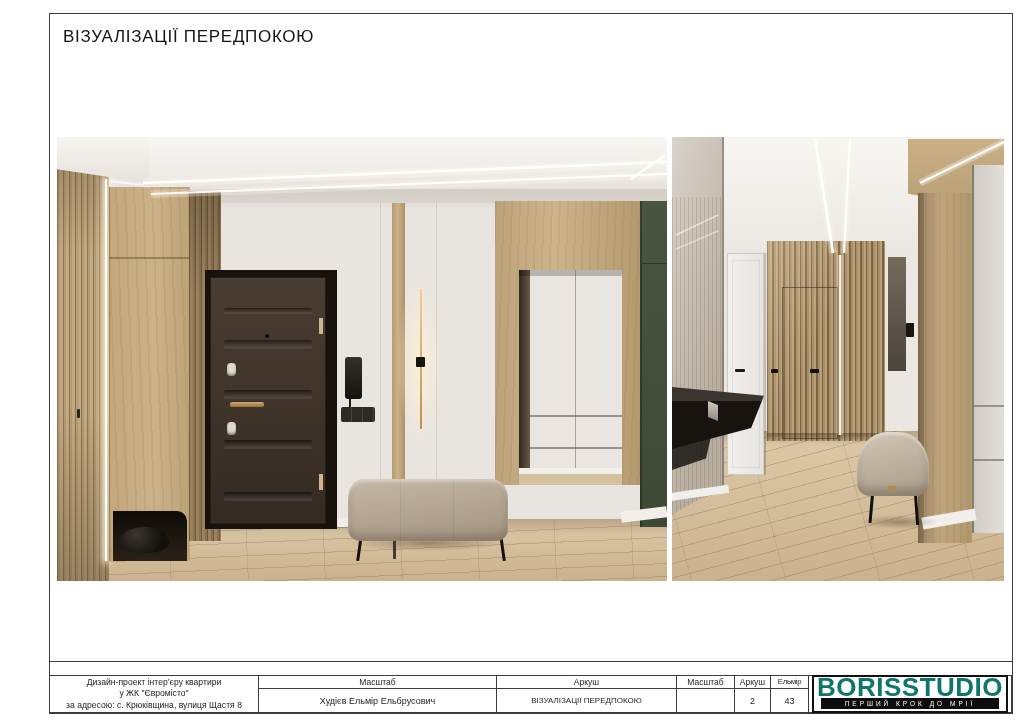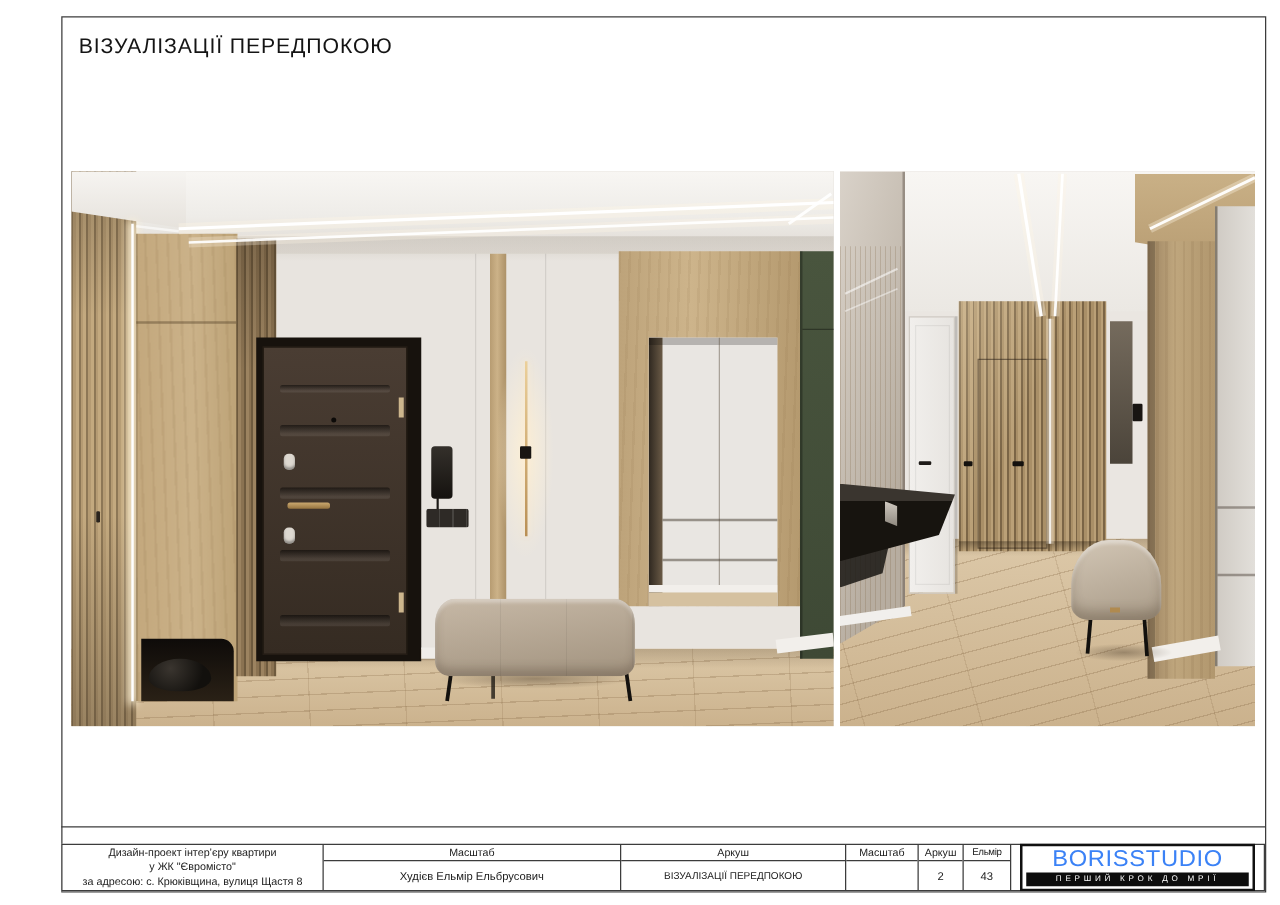--- a/index.html
+++ b/index.html
@@ -26,21 +26,21 @@
   .project-cell div{text-align:center;font-size:8.6px;line-height:11.5px;color:#1c1c1c;}
   .customer-cell{width:238px;}
   .stage-cell{width:180px;}
   .stage-cell .val{font-size:8px;}
   .scale-cell{width:58px;}
   .sheet-cell{width:36px;}
   .sheets-cell{width:38px;}
   .sheets-cell .hdr{font-size:7.8px;letter-spacing:-.3px;}
   .logo-cell{flex:1;align-items:center;justify-content:center;}
   .logo-box{margin:1px 2px;border:2px solid #101010;padding:0 3px 2px 3px;display:flex;flex-direction:column;align-items:center;background:#fff;}
-  .logo-name{font-size:19px;line-height:21px;font-weight:400;letter-spacing:.5px;color:#3b82f6;transform:scaleY(.96);white-space:nowrap;}
+  .logo-name{font-size:26px;line-height:21px;font-weight:700;letter-spacing:.5px;color:#0f766e;transform:scaleY(.96);white-space:nowrap;}
   .logo-bar{margin-top:0;background:#0d0d0d;color:#fff;font-size:6.5px;letter-spacing:3px;line-height:11px;height:11px;padding:0 8px;width:178px;text-align:center;box-sizing:border-box;}
 </style>
 </head>
 <body>
 
 <div class="page">
 
   <div class="abs frame"></div>
   <div class="abs sheet-title">ВІЗУАЛІЗАЦІЇ ПЕРЕДПОКОЮ</div>
 

